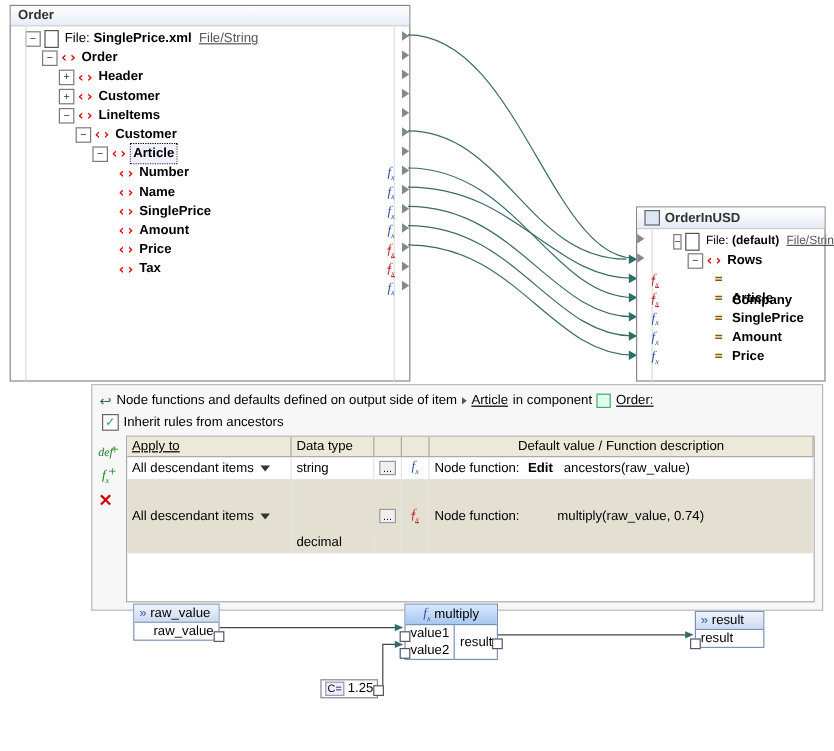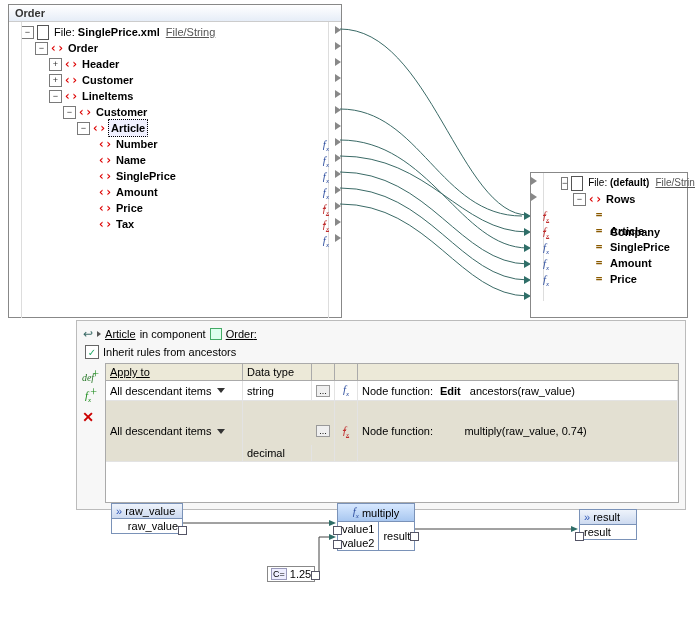--- a/index.html
+++ b/index.html
@@ -174,20 +174,24 @@
     <polygon points="524,212 531,216 524,220"></polygon>
     <polygon points="524,228 531,232 524,236"></polygon>
     <polygon points="524,244 531,248 524,252"></polygon>
     <polygon points="524,260 531,264 524,268"></polygon>
     <polygon points="524,276 531,280 524,284"></polygon>
     <polygon points="524,292 531,296 524,300"></polygon>
   </g>
 </svg>
 
 <div class="panel" style="left:530px; top:172px; width:156px; height:144px;">
+  <div class="panel-title" style="display:flex; align-items:center; gap:4px;">
+    <span style="width:11px;height:11px;border:1px solid #666;background:#dde6f5;display:inline-block;"></span>
+    <span>OrderInUSD</span>
+  </div>
   <div class="panel-body" style="height:124px;">
     <div class="side-markers left">
       <span class="tri r" style="top:4px; left:2px;"></span>
       <span class="tri r" style="top:20px; left:2px;"></span>
     </div>
     <div class="fx-col" style="left:12px; right:auto;">
       <span class="fx str" style="top:36px; left:0;">f<sub>x</sub></span>
       <span class="fx str" style="top:52px; left:0;">f<sub>x</sub></span>
       <span class="fx" style="top:68px; left:0;">f<sub>x</sub></span>
       <span class="fx" style="top:84px; left:0;">f<sub>x</sub></span>
@@ -233,20 +237,21 @@
           <span class="ico ico-attr">=</span>
           <span class="lbl" style="font-weight:bold;">Price</span>
         </div>
     </div>
   </div>
 </div>
 
 <div class="settings">
   <div class="hdr">
     <span style="color:#3a6a66;font-size:12px;">↩</span>
+    <span>Node functions and defaults defined on output side of item</span>
     <span style="border-top:3px solid transparent;border-bottom:3px solid transparent;border-left:4px solid #555;display:inline-block;"></span>
     <span class="link">Article</span>
     <span>in component</span>
     <span style="width:10px;height:10px;border:1px solid #4a6;background:#dfe;display:inline-block;"></span>
     <span class="link"><span>Order</span>:</span>
   </div>
   <div style="display:flex;align-items:center;gap:4px;margin:4px 0 4px 2px;">
     <span class="cb">✓</span>
     <span>Inherit rules from ancestors</span>
   </div>
@@ -260,20 +265,21 @@
     <span class="tool">
         <span style="color:#c00;font-size:14px;font-weight:bold;">✕</span>
       </span>
   </div>
   <div class="rules">
     <div class="rules-head">
       <div style="width:128px;text-decoration:underline;">Apply to</div>
       <div style="width:60px;">Data type</div>
       <div style="width:14px;"></div>
       <div style="width:14px;"></div>
+      <div style="flex:1;text-align:center;">Default value / Function description</div>
     </div>
     <div class="rules-row">
       <div class="cell" style="width:128px;">
           <span>All descendant items</span>
           <span class="dd"></span>
         </div>
       <div class="cell" style="width:60px;">string</div>
       <div class="cell" style="width:14px;justify-content:center;">
           <span class="dots">...</span>
         </div>

